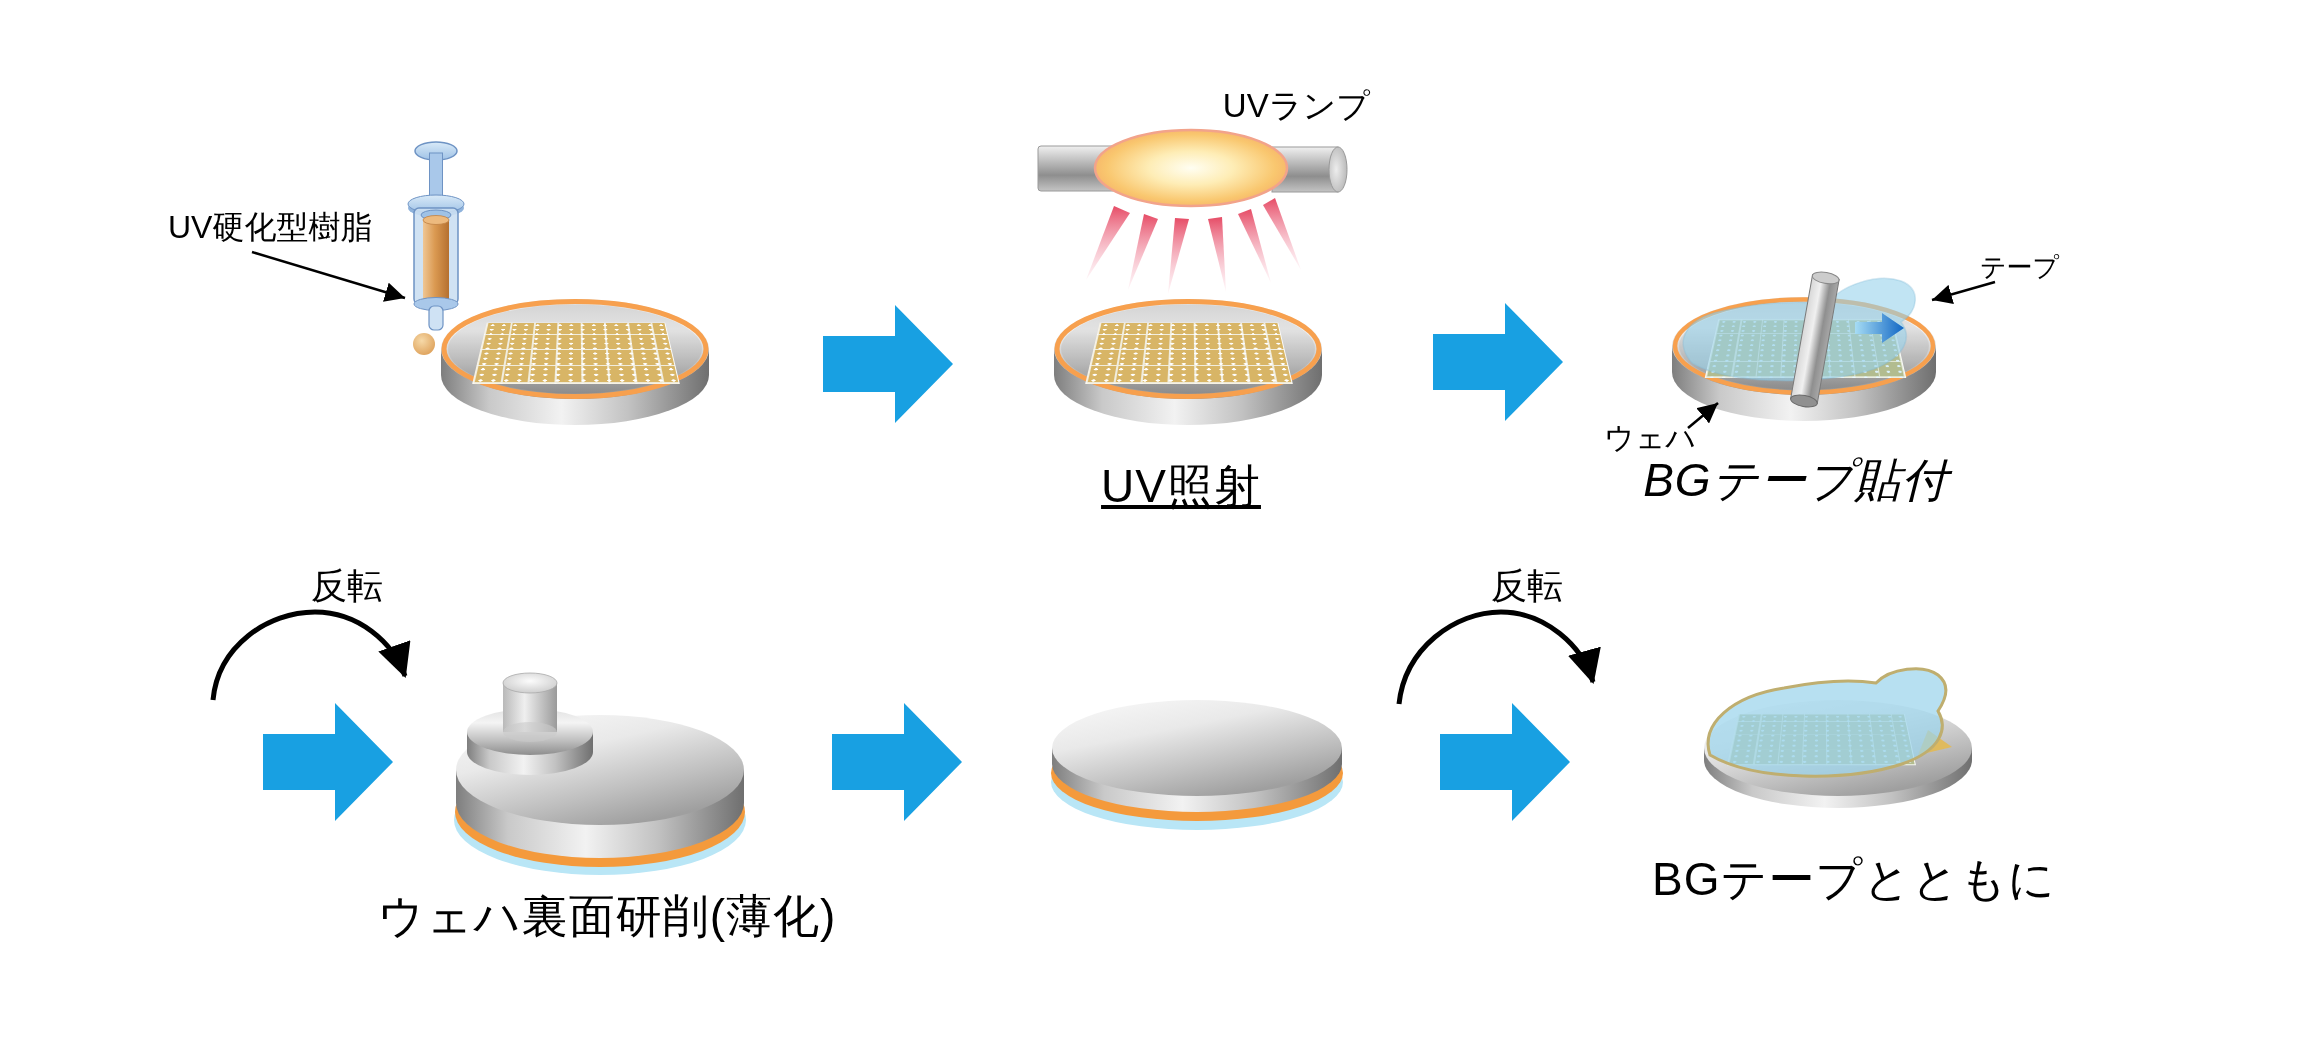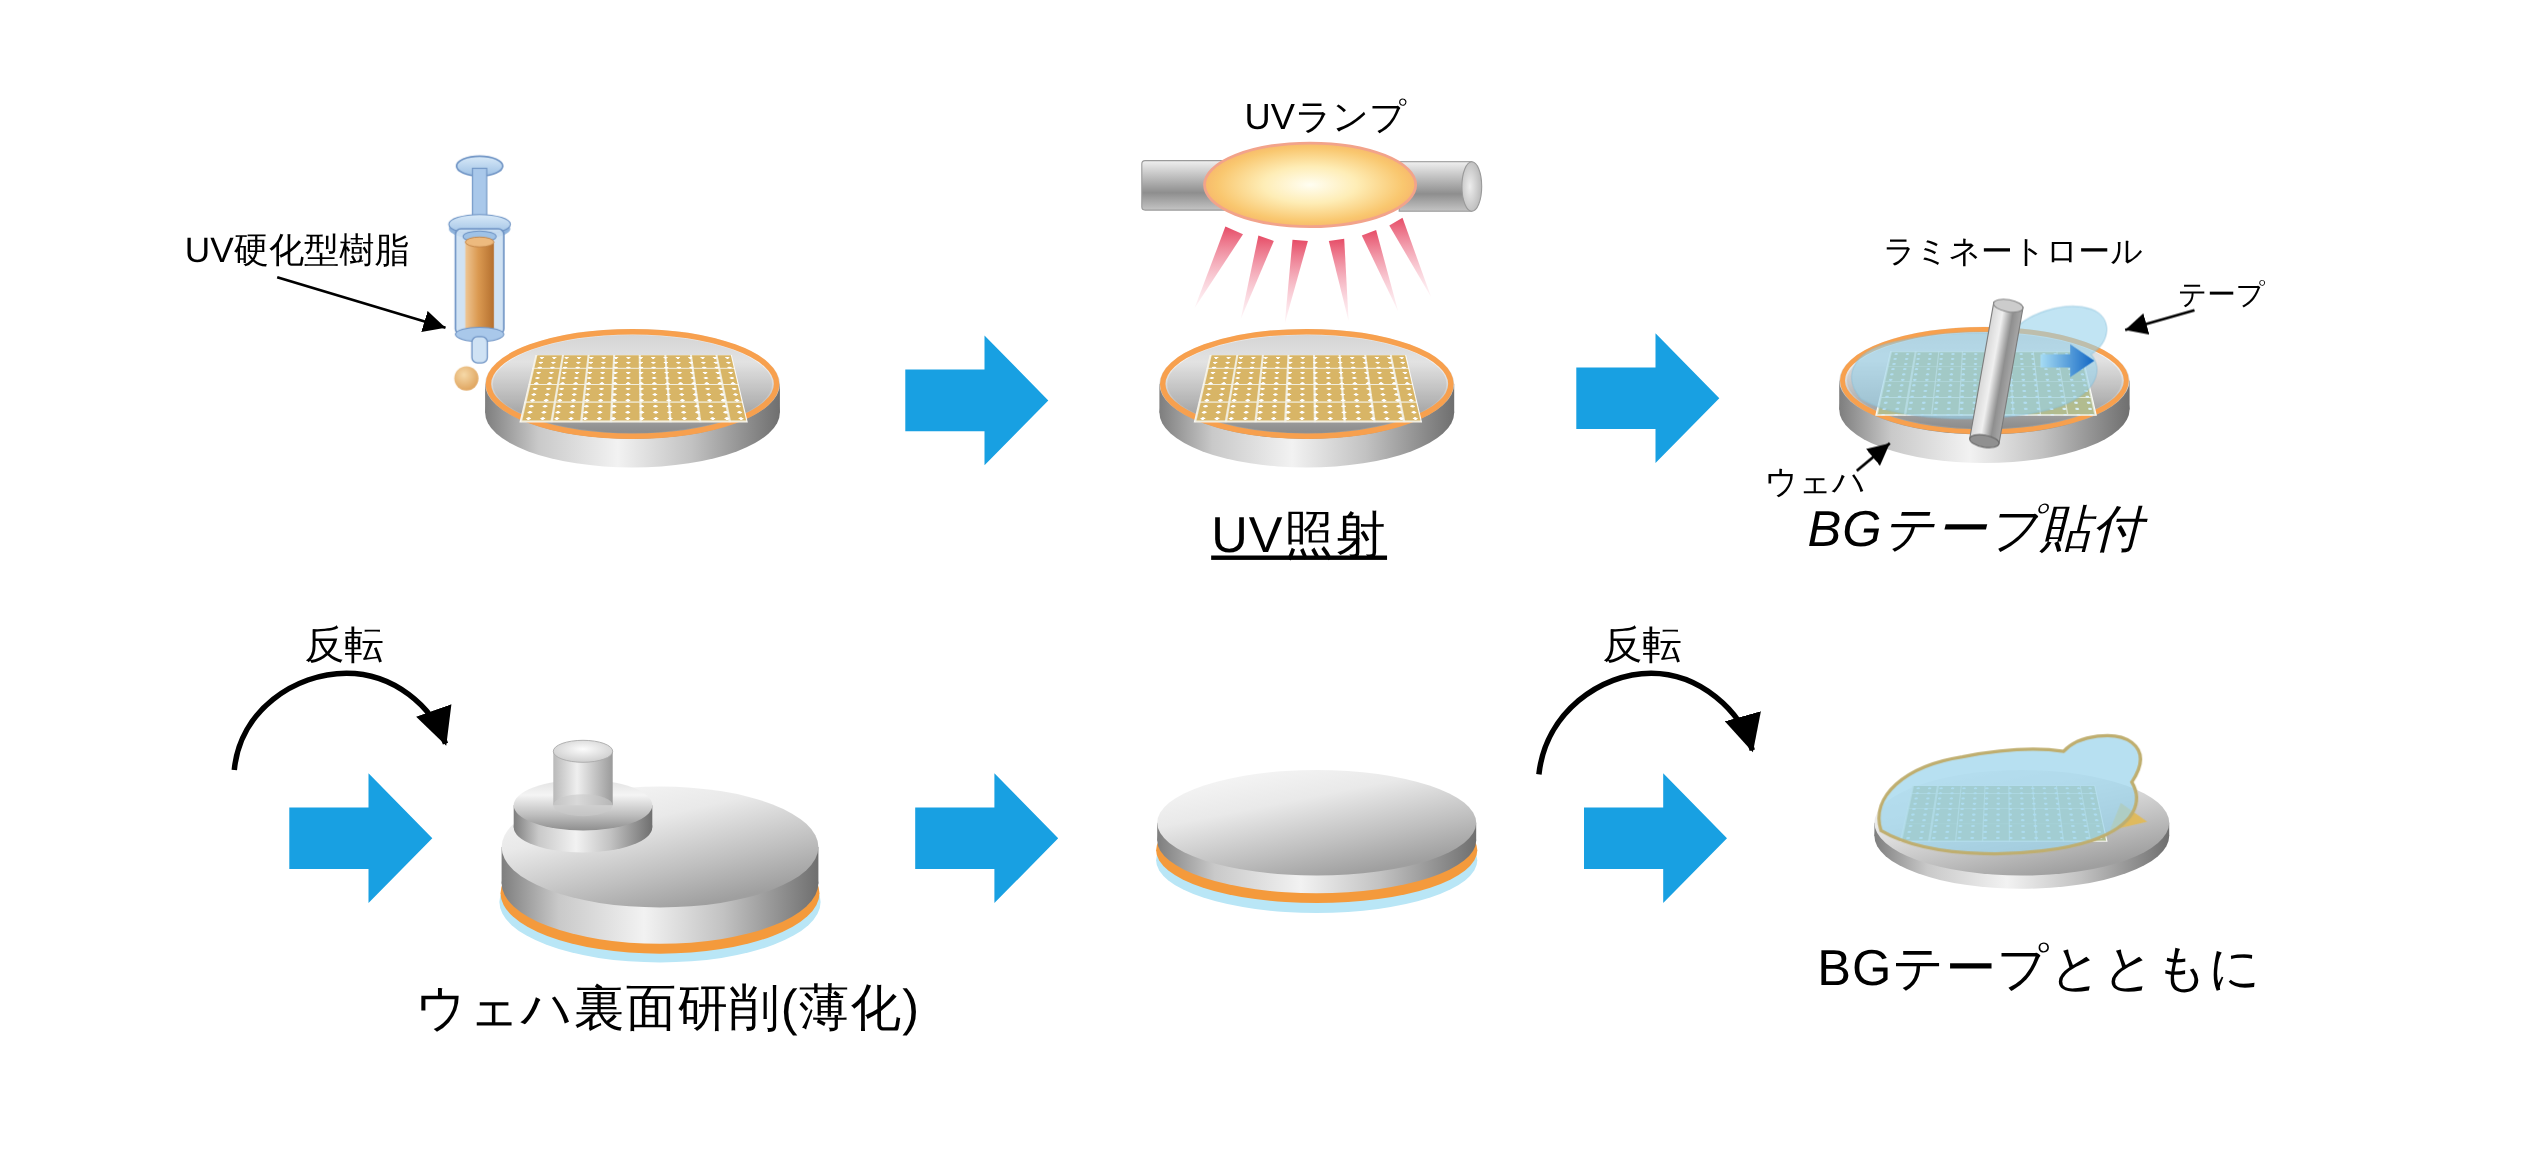--- a/index.html
+++ b/index.html
@@ -1,21 +1,21 @@
 <!DOCTYPE html>
 <html><head>
 <meta charset="utf-8">
 <style>
   html,body{margin:0;padding:0;background:#fff;}
   body{font-family:"Liberation Sans","DejaVu Sans",sans-serif;color:#000;}
   #canvas{position:relative;width:2300px;height:1048px;background:#fff;overflow:hidden;}
   .abs{position:absolute;}
   .caption{position:absolute;text-align:center;font-size:46px;font-weight:500;letter-spacing:1px;white-space:nowrap;}
   .label{position:absolute;font-size:31px;font-weight:500;white-space:nowrap;}
-  .label.center{text-align:center;}
+  .label.center{text-align:right;}
   .flow-arrow{position:absolute;width:130px;height:118px;}
   .dies{position:absolute;transform:perspective(700px) rotateX(60deg);border:1px solid rgba(255,255,255,.85);}
   .dies.gold{
     background-color:#D8B566;
     background-image:
       radial-gradient(circle,#ffffff 1.7px,rgba(255,255,255,0) 2.1px),
       repeating-linear-gradient(90deg,rgba(242,240,228,.95) 0 1.5px,rgba(0,0,0,0) 1.5px 25px),
       repeating-linear-gradient(0deg,rgba(242,240,228,.95) 0 1.5px,rgba(0,0,0,0) 1.5px 31px);
     background-size:12px 10px,auto auto,auto auto;
   }
@@ -174,21 +174,20 @@
     <ellipse cx="140" cy="61" rx="131" ry="47.5" fill="none" stroke="#F7A04E" stroke-width="5"></ellipse>
   </svg>
   <div class="dies gold" style="left:1093px;top:290px;width:190px;height:120px;"></div>
 
   <div class="caption" style="left:1031px;top:456px;width:300px;text-decoration:underline;">UV照射</div>
 
   <svg class="flow-arrow" style="left:1433px;top:303px;" viewBox="0 0 130 118">
     <polygon points="0,31 72,31 72,0 130,59 72,118 72,87 0,87" fill="#18A0E2"></polygon>
   </svg>
 
-  <div class="label center" style="left:1690px;top:209px;width:280px;font-size:29px;">ラミネートロール</div>
   <div class="label" style="left:1980px;top:250px;font-size:26px;">テープ</div>
   <div class="label" style="left:1604px;top:418px;font-size:30px;">ウェハ</div>
 
   <svg class="abs" style="left:1650px;top:265px;" width="310" height="165" viewBox="0 0 310 165">
     <ellipse cx="154" cy="107" rx="132" ry="49" fill="url(#gSide)"></ellipse>
     <rect x="22" y="81" width="264" height="26" fill="url(#gSide)"></rect>
     <ellipse cx="154" cy="81" rx="132" ry="49" fill="url(#gTop)"></ellipse>
     <ellipse cx="154" cy="81" rx="125" ry="43.5" fill="rgba(0,0,0,.07)"></ellipse>
     <ellipse cx="154" cy="81" rx="129" ry="46.5" fill="none" stroke="#F7A04E" stroke-width="4.5"></ellipse>
   </svg>

